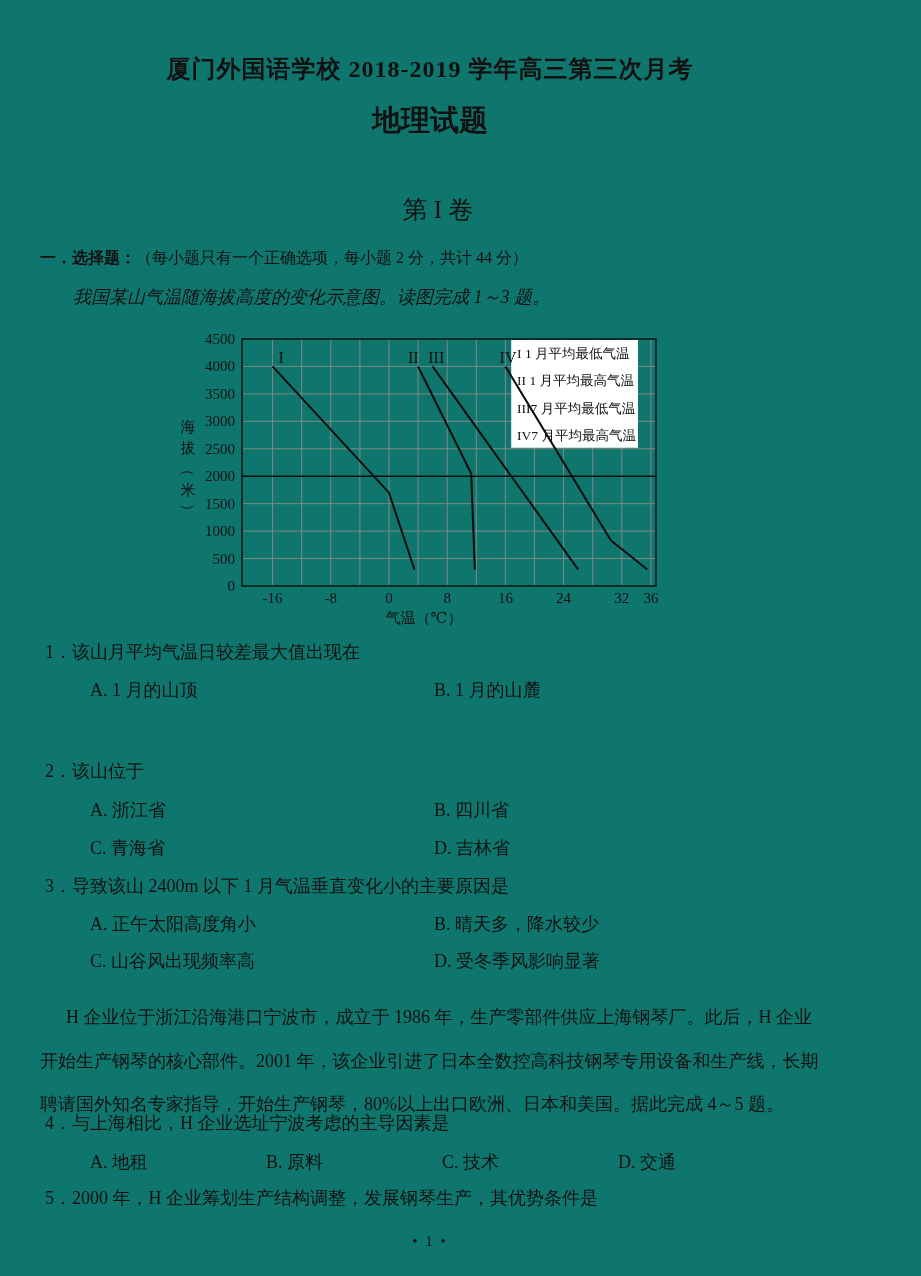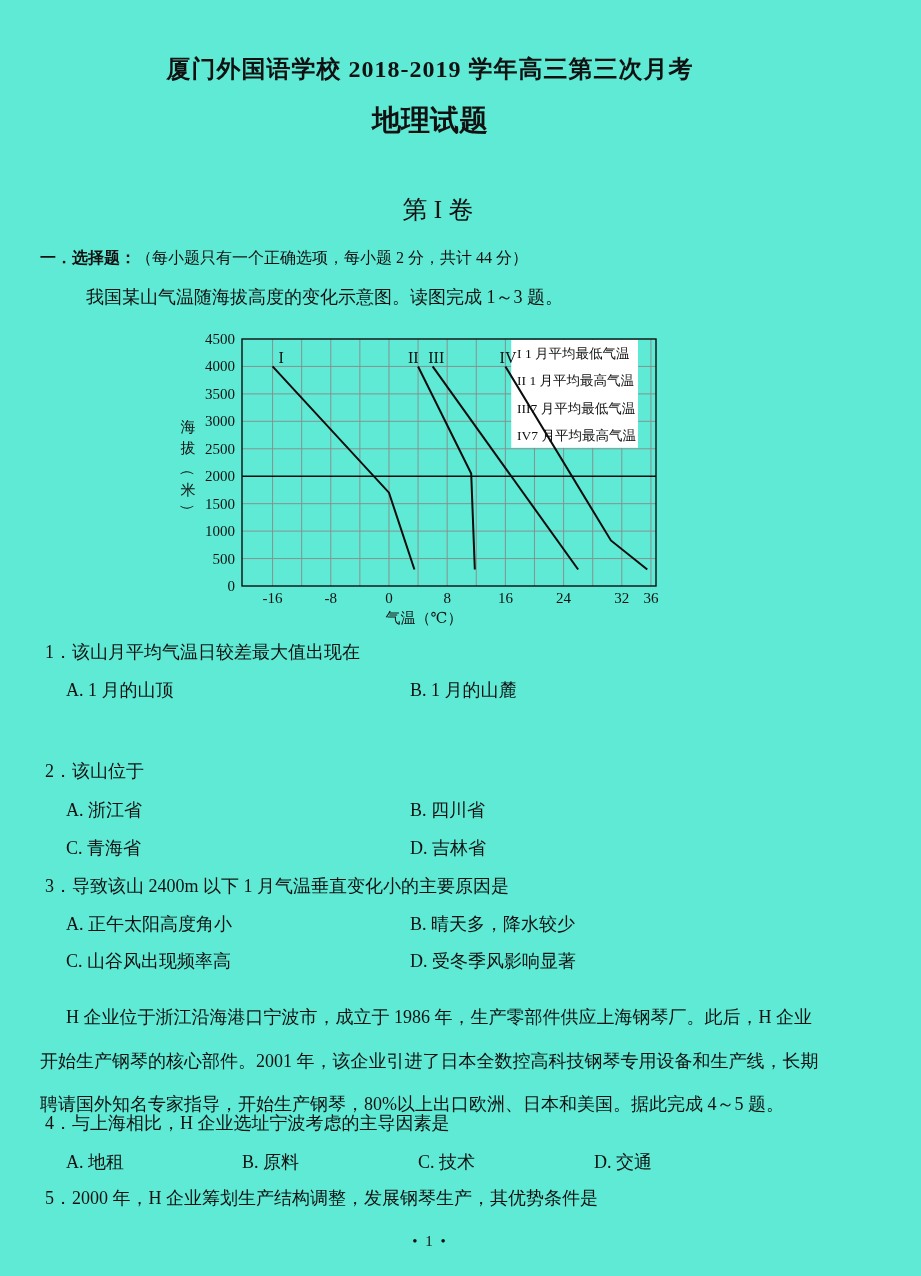--- a/index.html
+++ b/index.html
@@ -1,30 +1,30 @@
 <!DOCTYPE html>
 <html><head>
 <meta charset="utf-8">
 <style>
   html,body{margin:0;padding:0;background:#ffffff;}
   .page{
-    position:relative;width:921px;height:1276px;background:#5eead4;
+    position:relative;width:921px;height:1276px;background:#0f766e;
     font-family:"Liberation Serif","DejaVu Serif",serif;color:#111;overflow:hidden;
   }
   .line{position:absolute;white-space:nowrap;line-height:1;}
   .center{left:0;width:860px;text-align:center;}
   .title{top:57px;font-size:24px;font-weight:600;letter-spacing:1px;}
   .subtitle{top:106px;font-size:29px;font-weight:700;font-family:"Liberation Sans","DejaVu Sans",sans-serif;}
   .volume{top:197px;font-size:25px;padding-left:8px;}
   .secthead{top:250px;left:40px;font-size:16px;}
   .secthead .b{font-weight:700;}
-  .stem{top:288px;left:86px;font-size:18px;}
+  .stem{top:288px;left:73px;font-size:18px;font-style:italic;}
   .qline{font-size:18px;left:45px;}
   .optrow{position:absolute;left:0;width:921px;height:22px;font-size:18px;}
-  .opt{position:absolute;white-space:nowrap;line-height:1;}
+  .opt{position:absolute;white-space:nowrap;line-height:1;margin-left:24px;}
   .para{font-size:18px;left:40px;margin-top:12px;}
   .footer{top:1234px;font-size:15px;letter-spacing:2px;}
   .chartbox{position:absolute;left:158px;top:328px;width:514px;height:306px;}
   svg text{font-family:"Liberation Serif","DejaVu Serif",serif;fill:#111;}
 </style>
 </head>
 <body>
 
 <div class="page">
 

